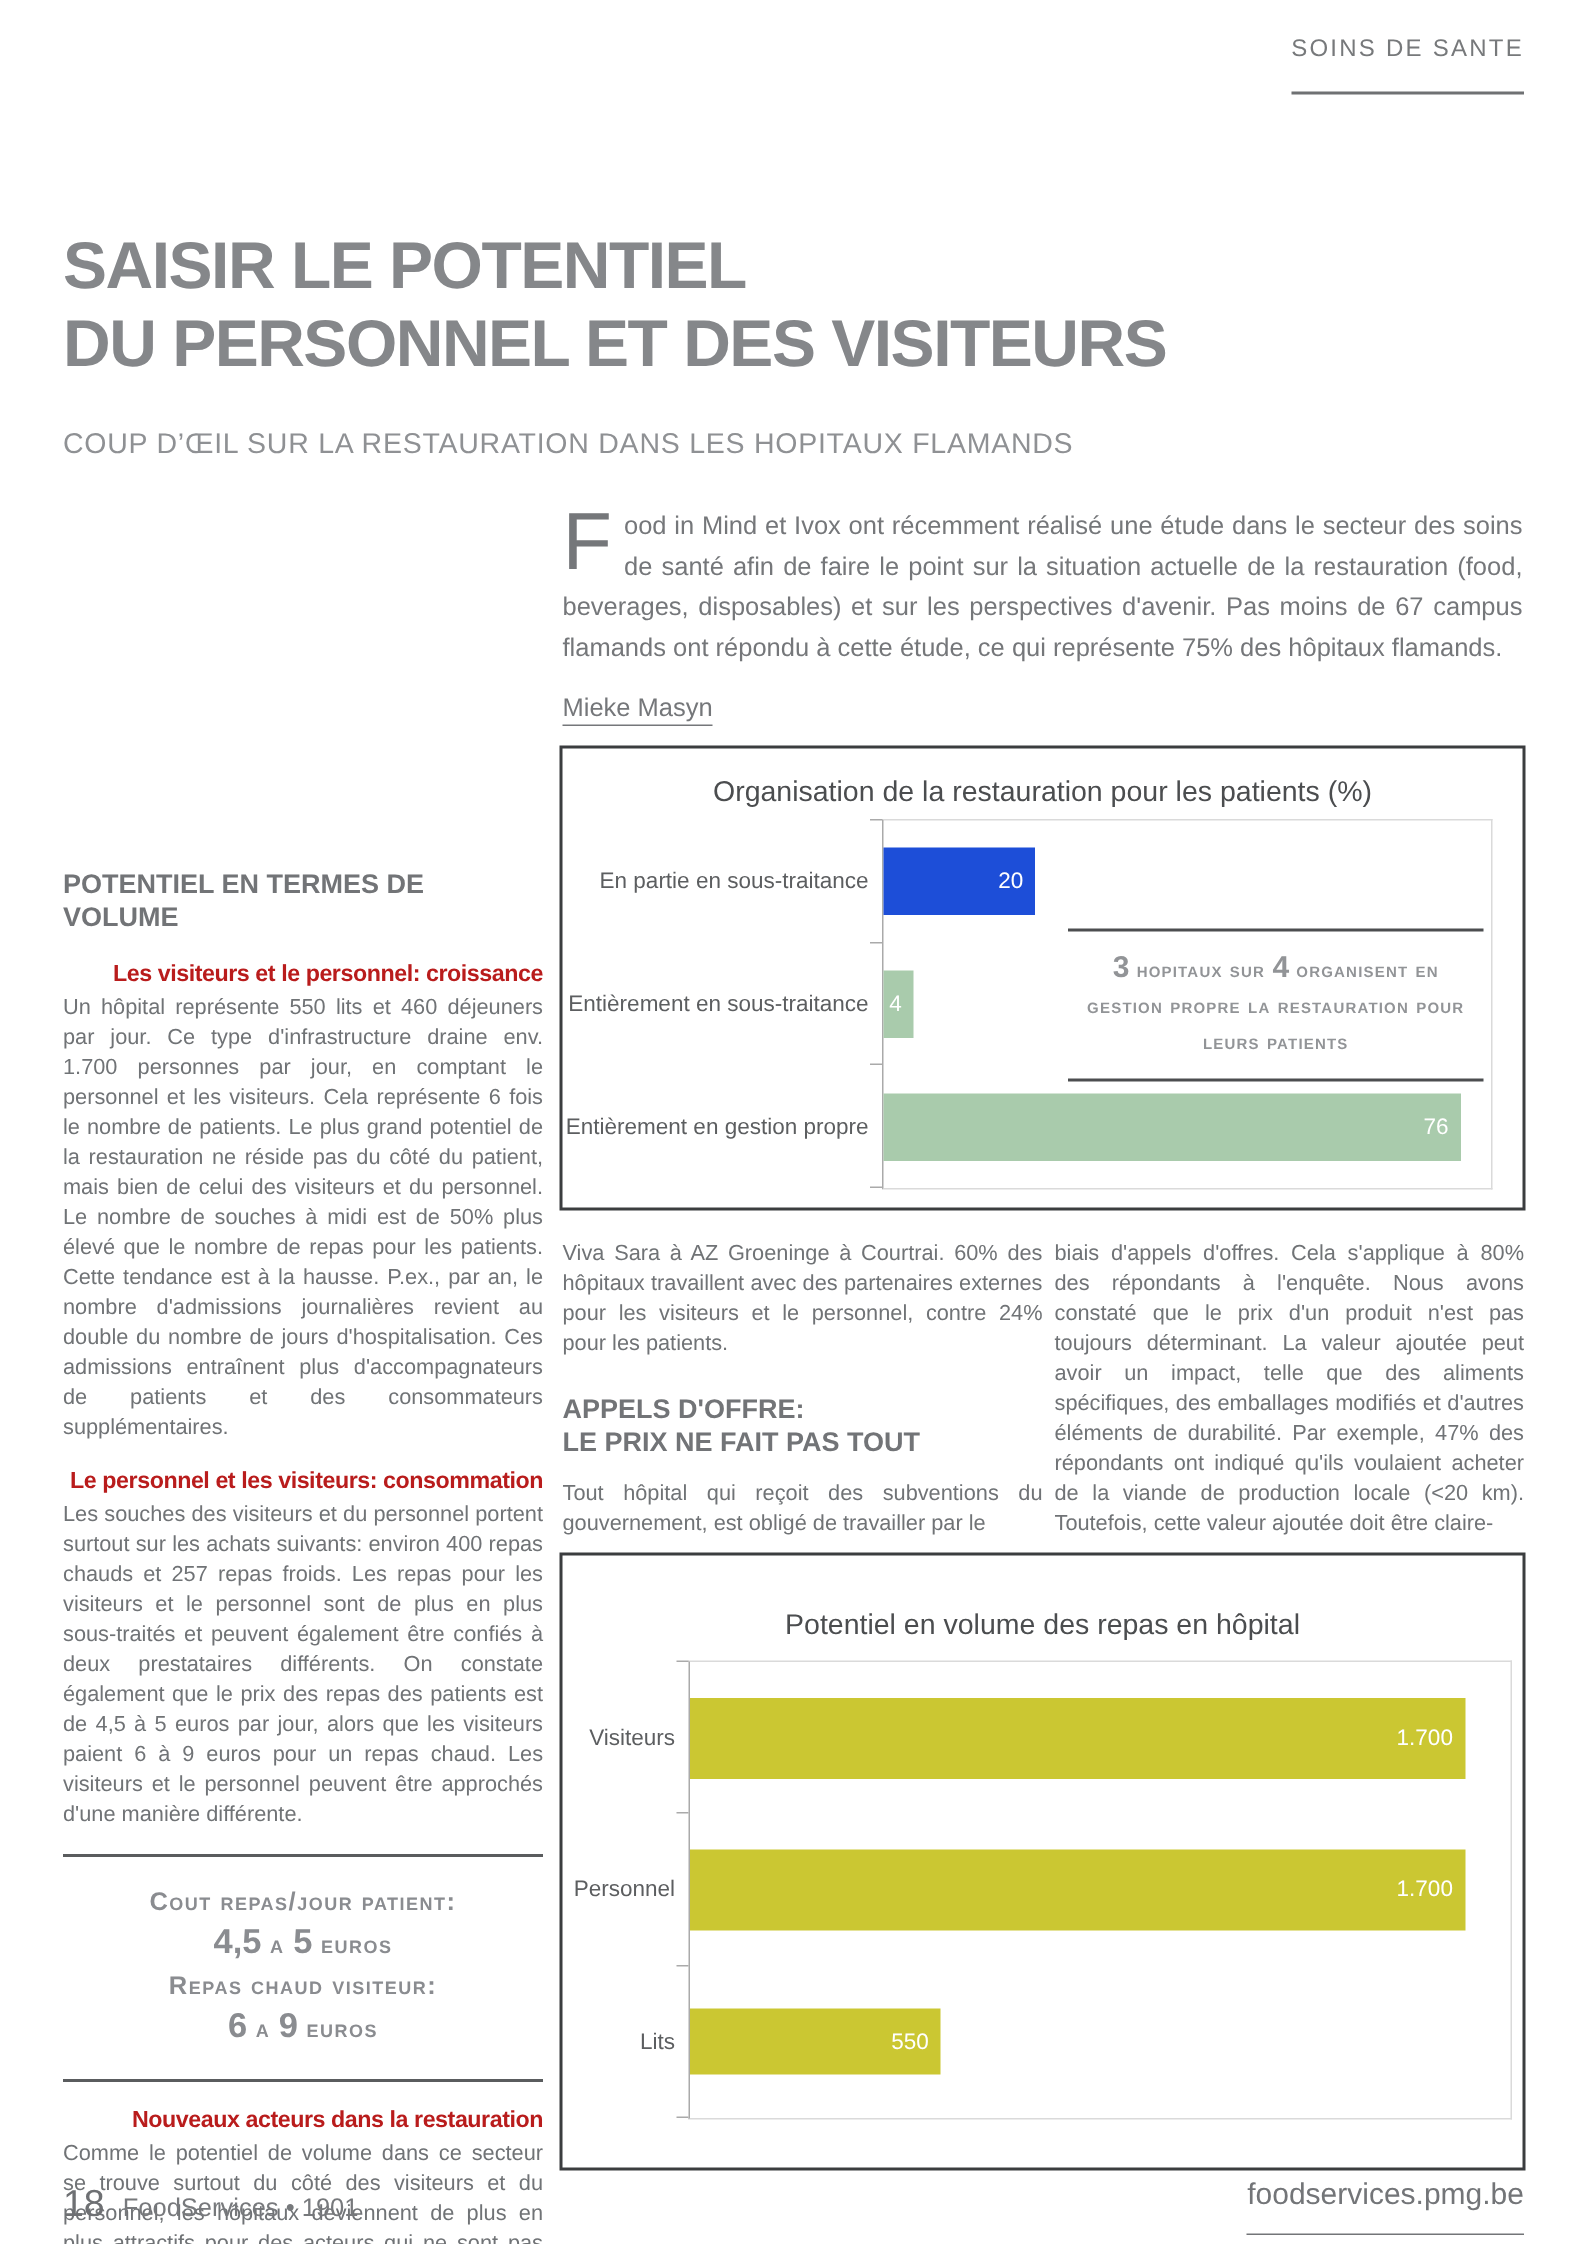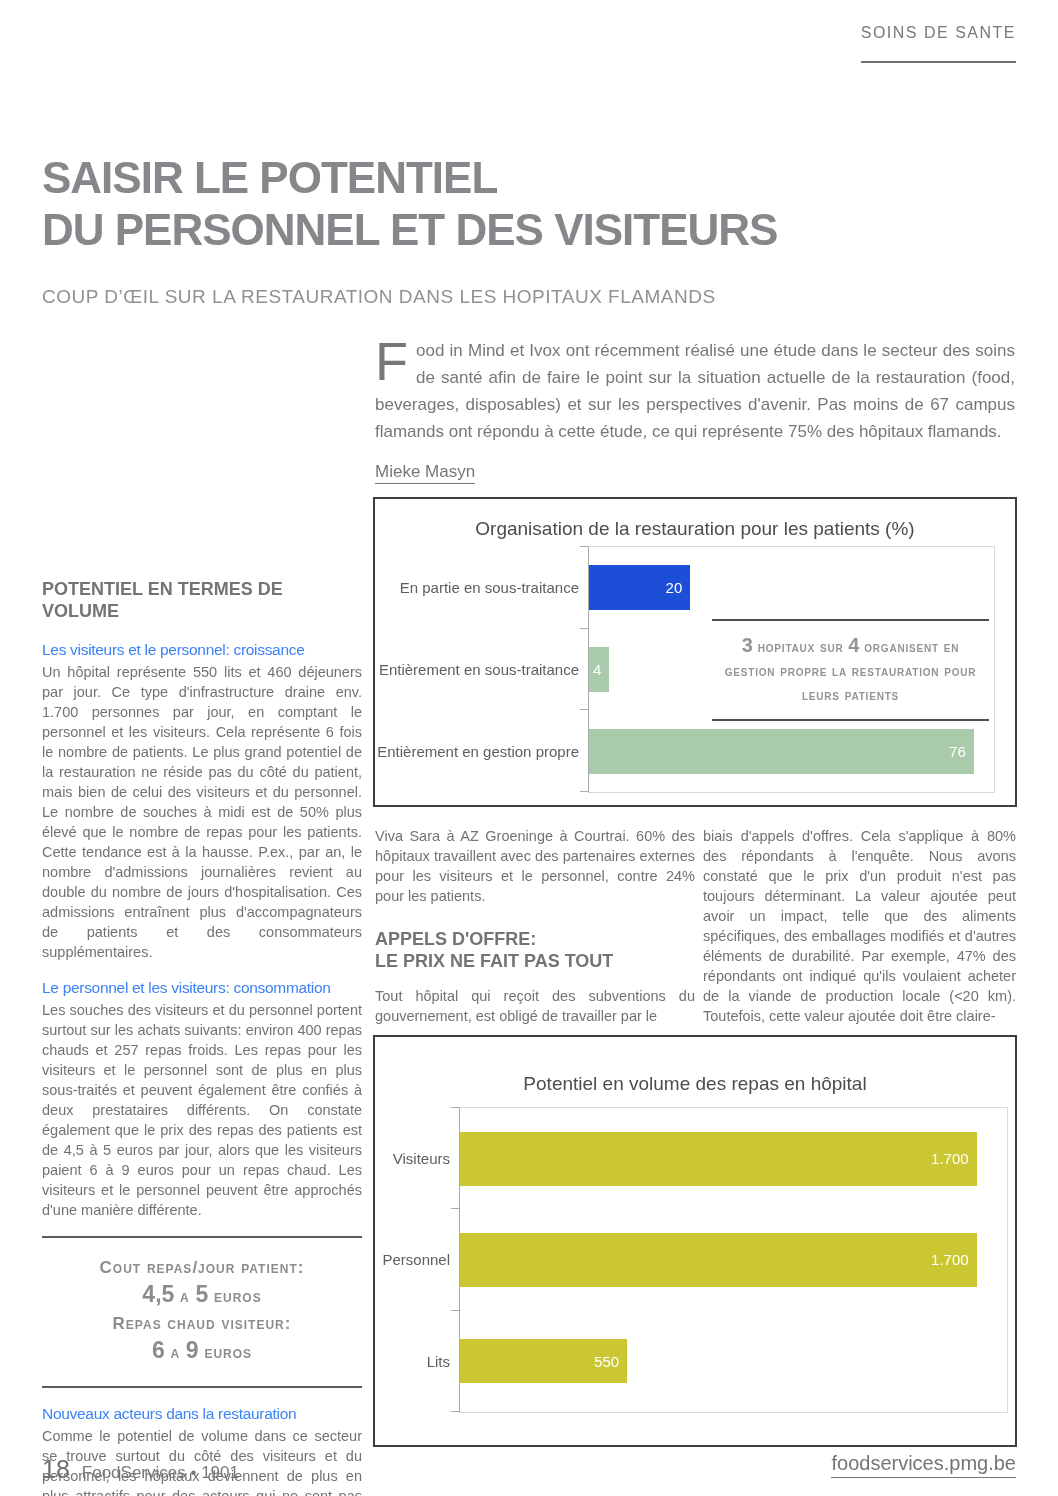--- a/index.html
+++ b/index.html
@@ -76,35 +76,35 @@
   .col { position:absolute; text-align:justify; font-size:14.5px; line-height:20px; color:#707376; }
   .left-col  { left:42px;  top:578px; width:320px; }
   .mid-col   { left:375px; top:826px; width:320px; }
   .right-col { left:703px; top:826px; width:313px; }
   .col h2 {
     margin:0 0 18px 0; font-size:18px; line-height:22px;
     font-weight:bold; color:#727477; letter-spacing:0; text-align:left;
   }
   .col h3 {
     margin:16px 0 2px 0; font-size:15.5px; letter-spacing:-0.3px;
-    font-weight:normal; color:#3b82f6; white-space:nowrap; text-align:left;
+    font-weight:bold; color:#b91c1c; white-space:nowrap; text-align:right;
   }
   .col p { margin:0 0 4px 0; }
   .rule { border:none; border-top:2px solid #5a5c5e; margin:16px 0 14px 0; }
   .callout { text-align:center; color:#8a8c90; font-weight:bold; padding:2px 0 4px 0; }
   .callout-line { font-variant:small-caps; font-size:17px; line-height:27px; letter-spacing:1px; }
   .callout-line .big { font-size:23px; letter-spacing:0; }
 
   
   .footer-left { position:absolute; left:42px; top:1455px; color:#737578; }
   .page-number { font-size:25px; color:#6e7073; margin-right:12px; }
   .magazine-name { font-size:17px; color:#77797c;margin-top:44px; }
   .website {
     position:absolute; right:42px; top:1452px; font-size:20px; color:#737578;
-    border-bottom:1.5px solid #737578; padding-bottom:2px;
+    border-bottom:1.5px solid #737578; padding-bottom:14px;
   }
 </style>
 </head>
 <body>
 
 <div class="page">
 
   <div class="section-label">SOINS DE SANTE</div>
 
   <h1 class="main-title"><span>SAISIR LE POTENTIEL</span><br><span>DU PERSONNEL ET DES VISITEURS</span></h1>

